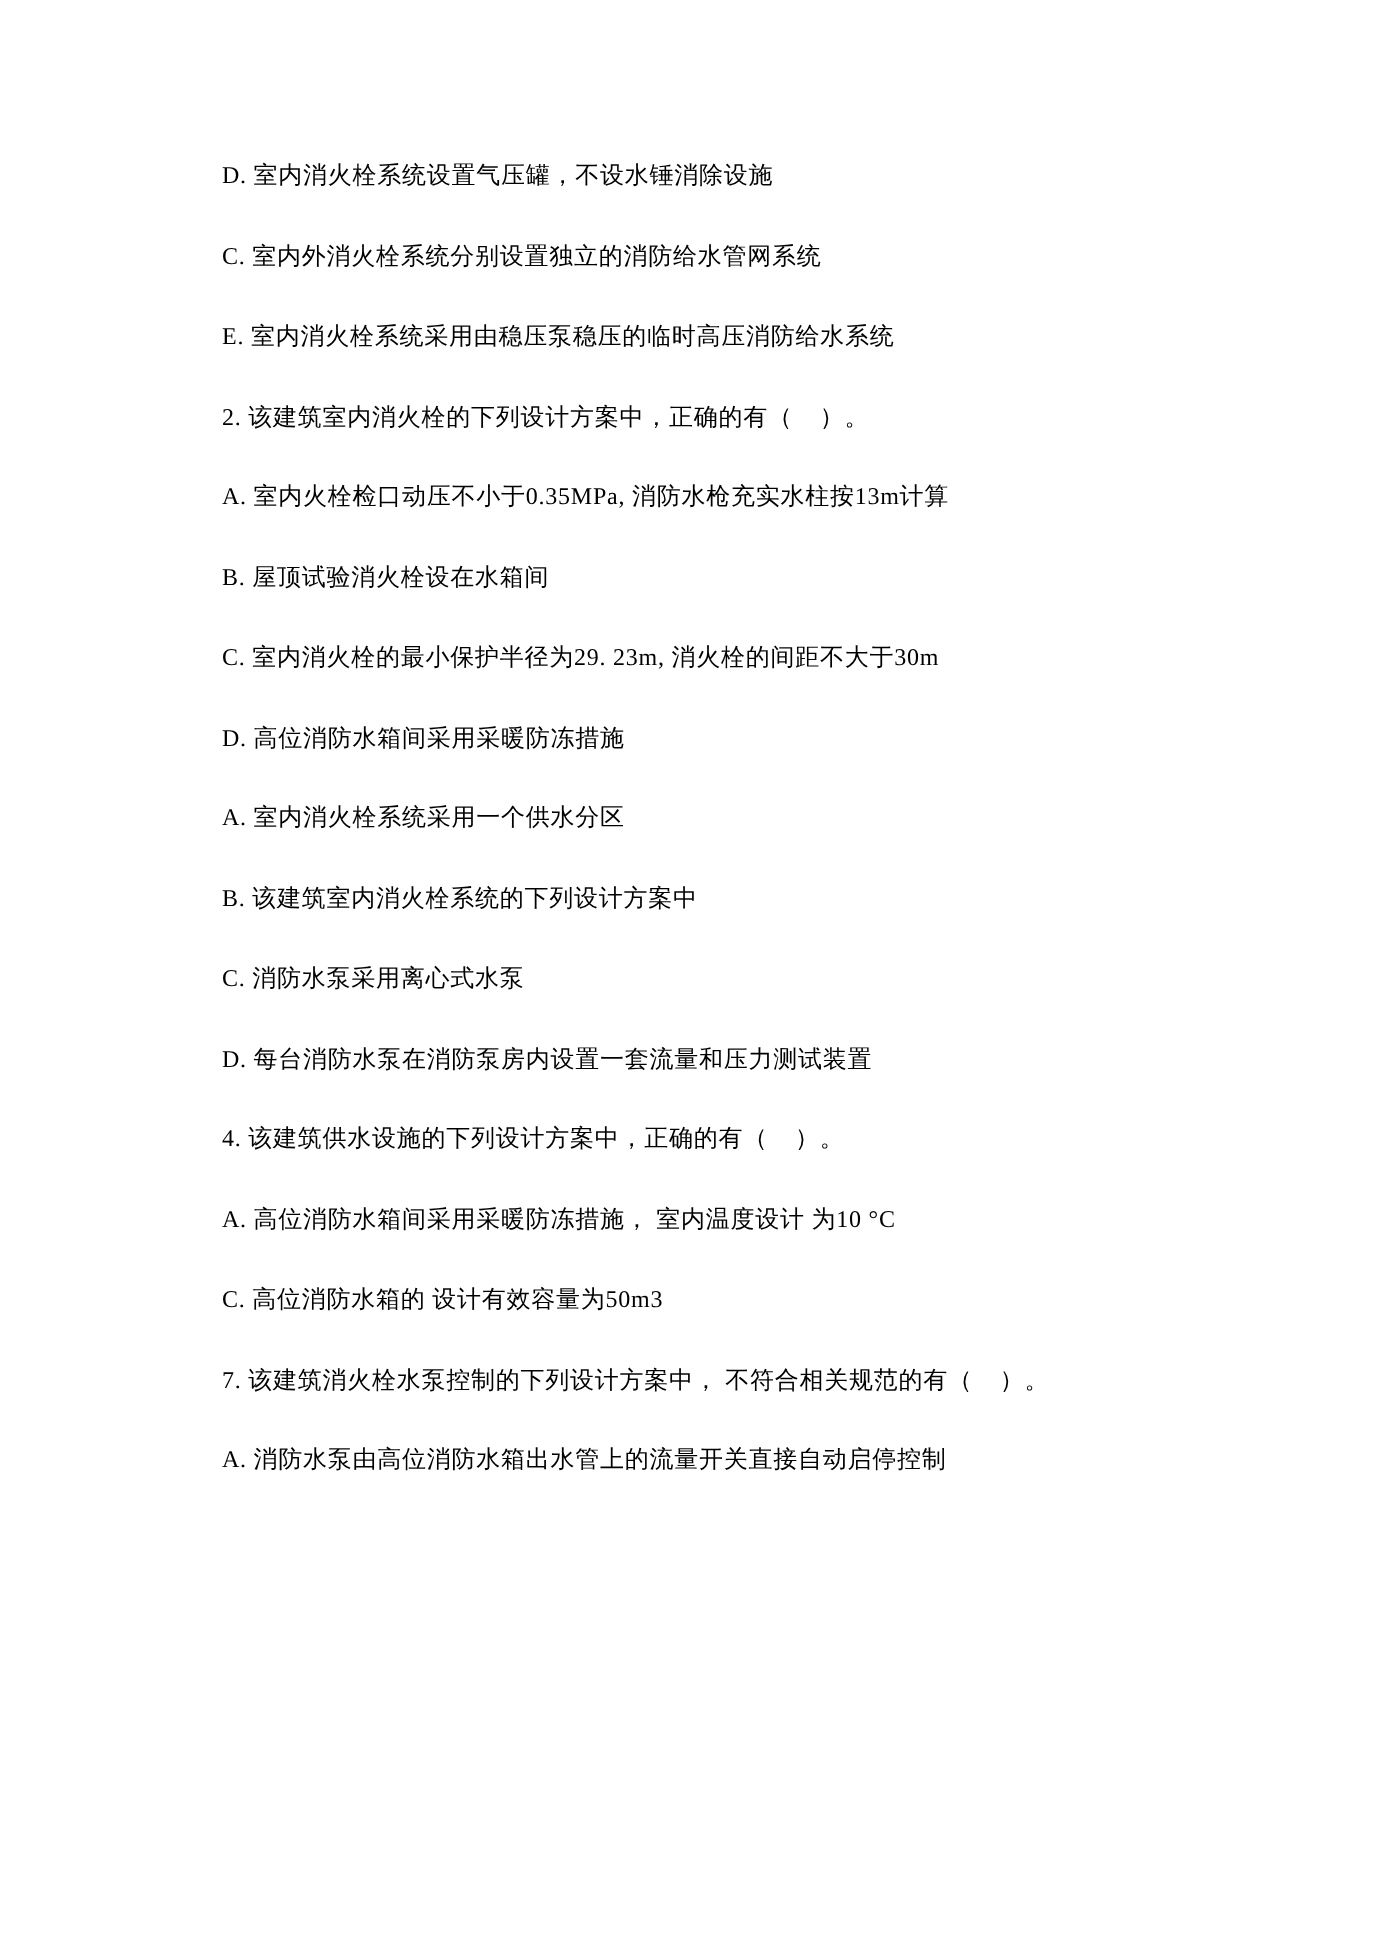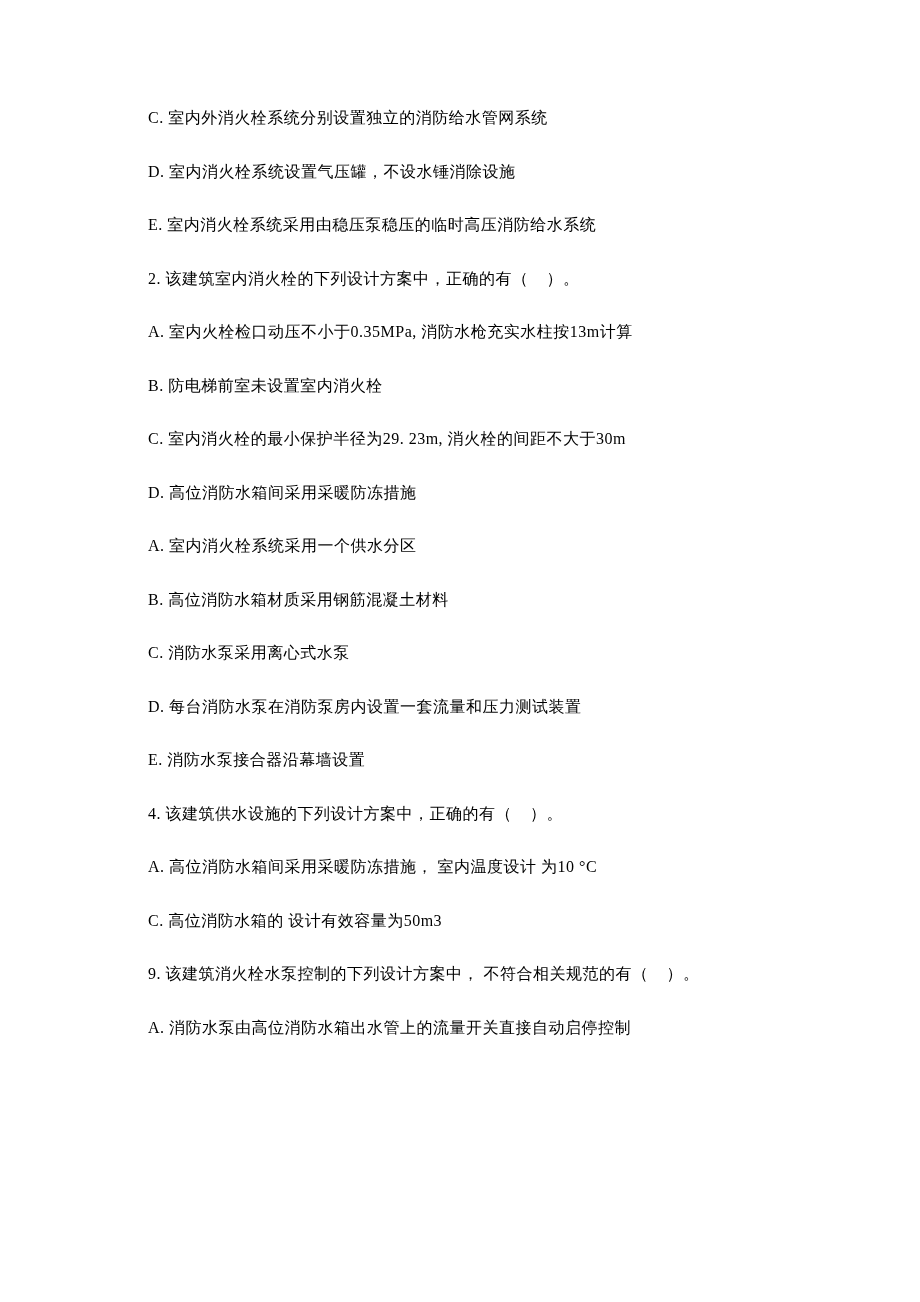--- a/index.html
+++ b/index.html
@@ -21,32 +21,31 @@
   .line {
     margin-bottom: 37.5px;
     white-space: pre-wrap;
     letter-spacing: 0.5px;
   }
 </style>
 </head>
 <body>
 
 <div class="page">
+  <div class="line">D. 室内消火栓系统设置气压罐，不设水锤消除设施</div>
   <div class="line">C. 室内外消火栓系统分别设置独立的消防给水管网系统</div>
-  <div class="line">D. 室内消火栓系统设置气压罐，不设水锤消除设施</div>
   <div class="line">E. 室内消火栓系统采用由稳压泵稳压的临时高压消防给水系统</div>
   <div class="line">2. 该建筑室内消火栓的下列设计方案中，正确的有（    ）。</div>
   <div class="line">A. 室内火栓检口动压不小于0.35MPa, 消防水枪充实水柱按13m计算</div>
-  <div class="line">B. 防电梯前室未设置室内消火栓</div>
+  <div class="line">B. 屋顶试验消火栓设在水箱间</div>
   <div class="line">C. 室内消火栓的最小保护半径为29. 23m, 消火栓的间距不大于30m</div>
   <div class="line">D. 高位消防水箱间采用采暖防冻措施</div>
   <div class="line">A. 室内消火栓系统采用一个供水分区</div>
-  <div class="line">B. 高位消防水箱材质采用钢筋混凝土材料</div>
+  <div class="line">B. 该建筑室内消火栓系统的下列设计方案中</div>
   <div class="line">C. 消防水泵采用离心式水泵</div>
   <div class="line">D. 每台消防水泵在消防泵房内设置一套流量和压力测试装置</div>
-  <div class="line">E. 消防水泵接合器沿幕墙设置</div>
   <div class="line">4. 该建筑供水设施的下列设计方案中，正确的有（    ）。</div>
   <div class="line">A. 高位消防水箱间采用采暖防冻措施， 室内温度设计 为10 °C</div>
   <div class="line">C. 高位消防水箱的 设计有效容量为50m3</div>
-  <div class="line">9. 该建筑消火栓水泵控制的下列设计方案中， 不符合相关规范的有（    ）。</div>
+  <div class="line">7. 该建筑消火栓水泵控制的下列设计方案中， 不符合相关规范的有（    ）。</div>
   <div class="line">A. 消防水泵由高位消防水箱出水管上的流量开关直接自动启停控制</div>
 
 </div>
 
 </body></html>

